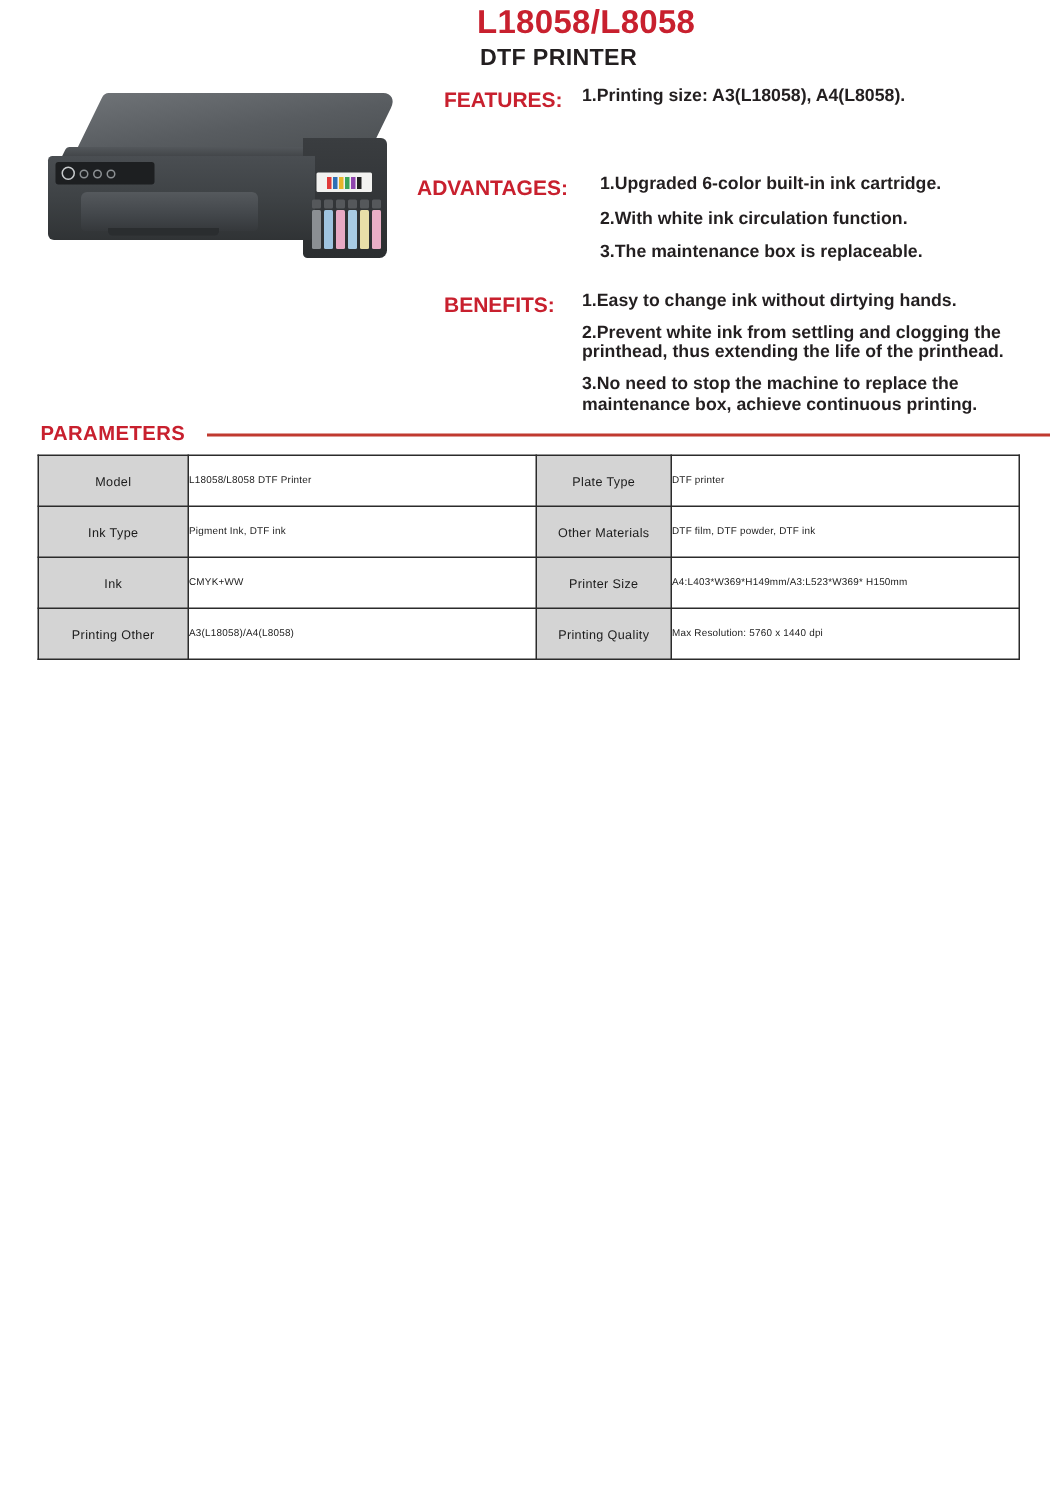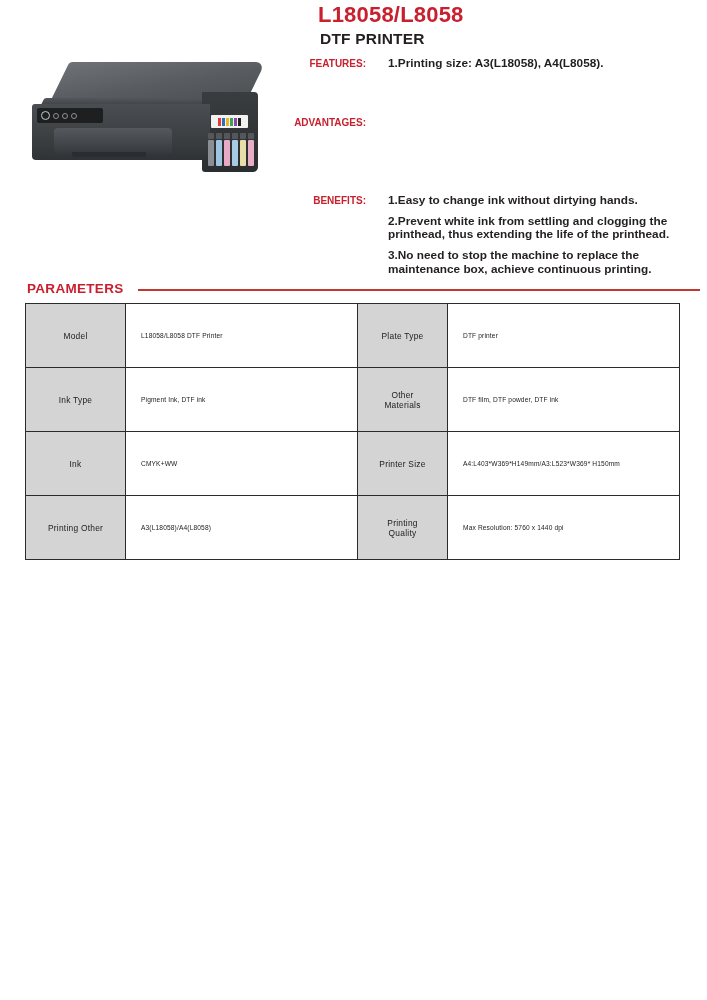--- a/index.html
+++ b/index.html
@@ -181,23 +181,23 @@
   }
 
   
   .spec-block {
     position: absolute;
     display: flex;
     width: 400px;
   }
   .spec-label {
     color: #c8202e;
-    font-size: 10px;
-    font-weight: bold;
-    text-align: right;
+    font-size: 14px;
+    font-weight: bold;
+    text-align: center;
     flex: 0 0 auto;
     padding-top: 1px;
     white-space: nowrap;
   }
   .spec-items {
     margin-left: 22px;
     flex: 1 1 auto;
   }
   .spec-items p {
     margin: 0 0 6px 0;
@@ -242,21 +242,21 @@
     left: 25px;
     top: 303px;
     width: 654px;
     border-collapse: collapse;
     table-layout: fixed;
   }
   #params-table td {
     border: 1.3px solid #2b2b2b;
     height: 33px;
     vertical-align: middle;
-    padding: 15px;
+    padding: 0;
   }
   td.pk {
     background: #d4d4d4;
     text-align: center;
     font-size: 8.4px;
     color: #1b1b1b;
     letter-spacing: 0.25px;
   }
   td.pv {
     background: #ffffff;
@@ -323,20 +323,25 @@
 
   <div class="spec-block" id="block-features">
     <div class="spec-label">FEATURES:</div>
     <div class="spec-items">
       <p>1.Printing size: A3(L18058), A4(L8058).</p>
     </div>
   </div>
 
   <div class="spec-block" id="block-advantages">
     <div class="spec-label">ADVANTAGES:</div>
+    <div class="spec-items">
+      <p>1.Upgraded 6-color built-in ink cartridge.</p>
+      <p>2.With white ink circulation function.</p>
+      <p>3.The maintenance box is replaceable.</p>
+    </div>
   </div>
 
   <div class="spec-block" id="block-benefits">
     <div class="spec-label">BENEFITS:</div>
     <div class="spec-items">
       <p>1.Easy to change ink without dirtying hands.</p>
       <p>2.Prevent white ink from settling and clogging the printhead, thus extending the life of the printhead.</p>
       <p>3.No need to stop the machine to replace the maintenance box, achieve continuous printing.</p>
     </div>
   </div>

